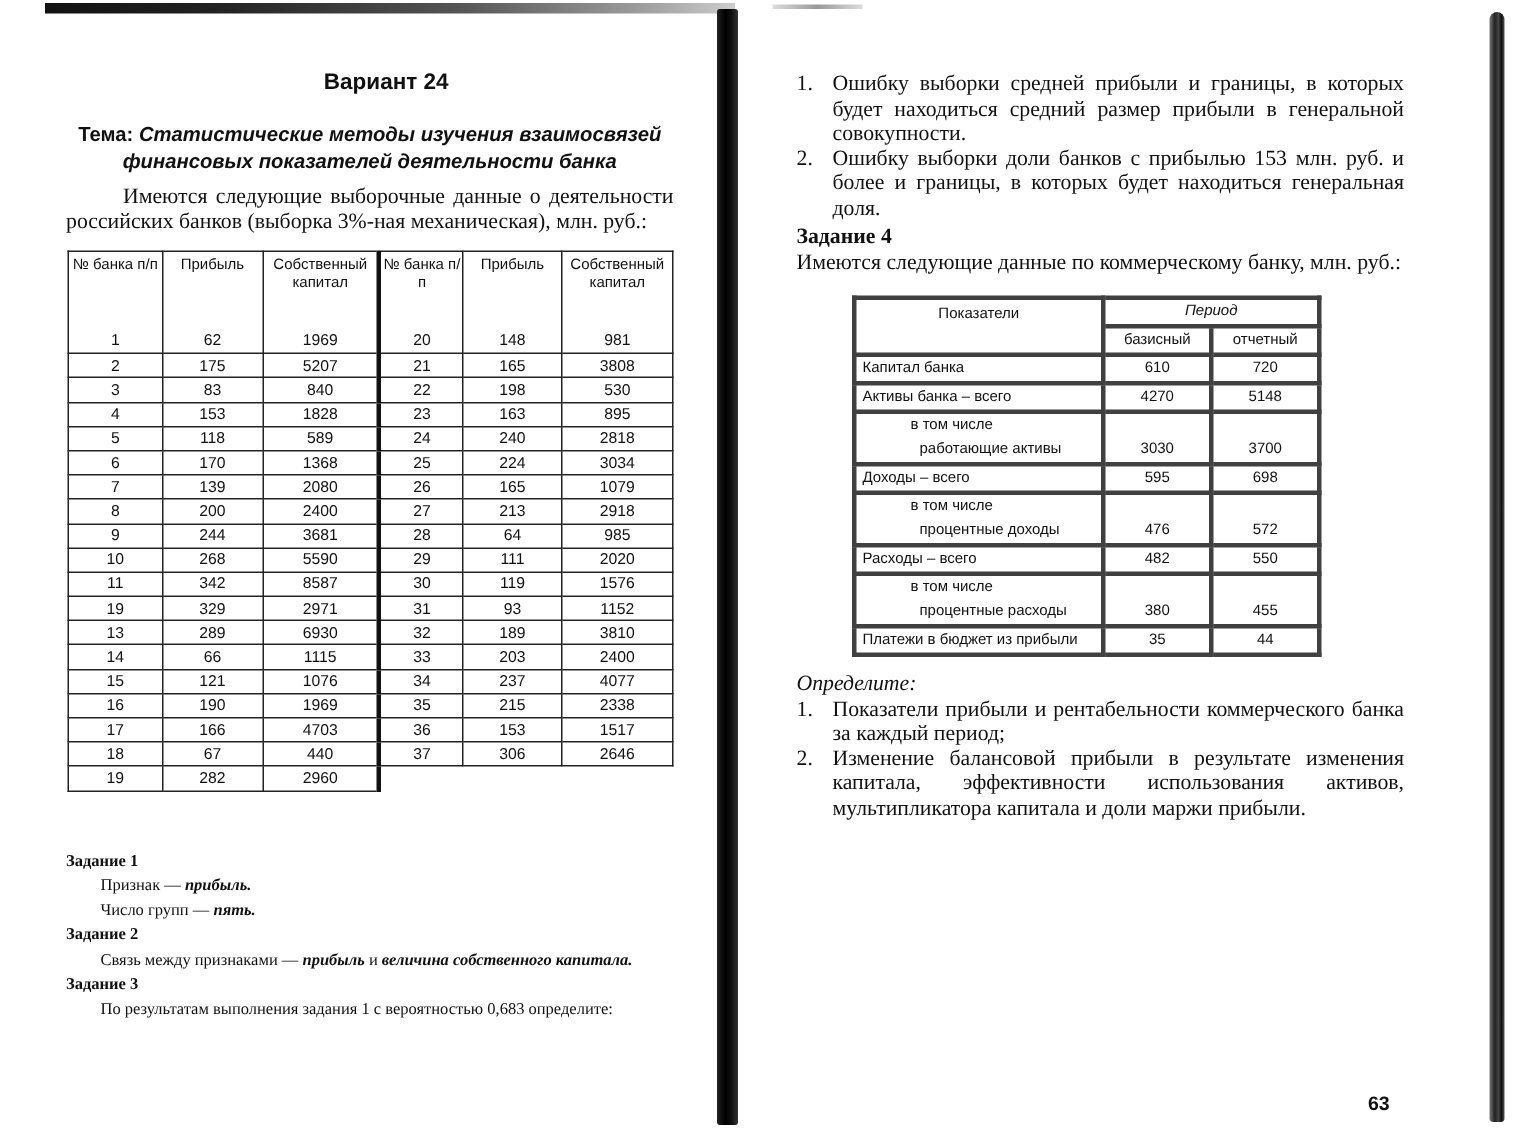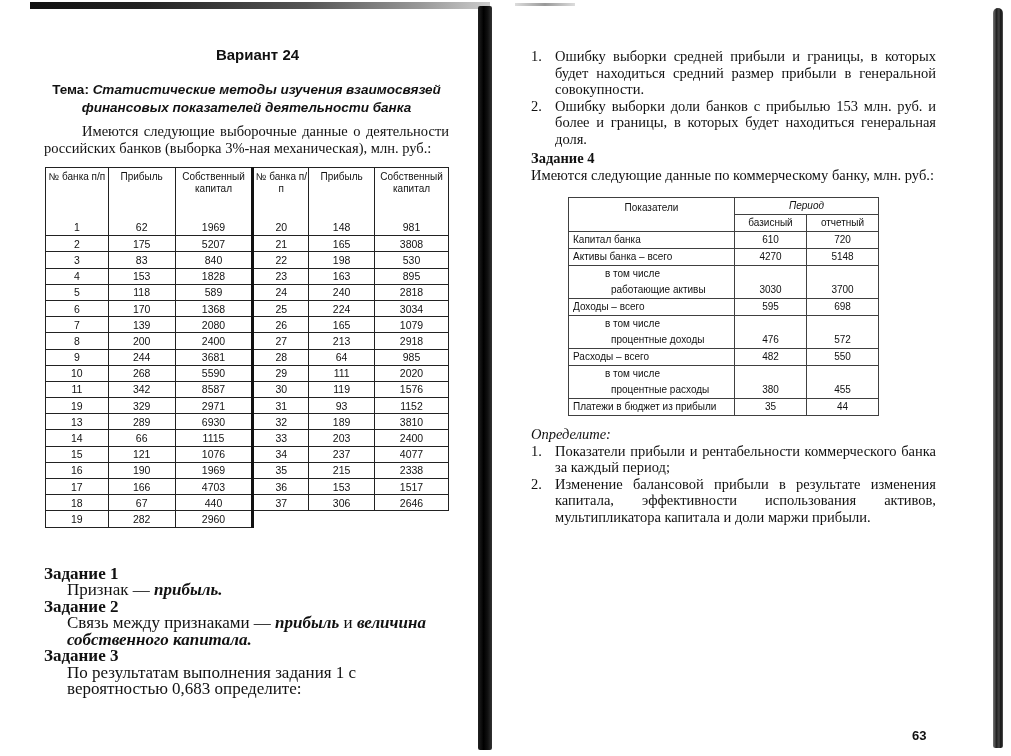--- a/index.html
+++ b/index.html
@@ -34,35 +34,35 @@
     table.banks .c2 { width: 67px; }
     table.banks .c3 { width: 78px; }
     table.banks .c4 { width: 56px; }
     table.banks .c5 { width: 66px; }
     table.banks .c6 { width: 74px; }
     table.banks .sep { border-right: 3px solid #111; }
     table.banks tr.first td { border-top: none; }
     table.banks tr.hdr th { border-bottom: none; }
     table.banks td.empty { border: none; }
 
-    .tasks { margin-top: 38px; font-size: 17px; line-height: 16.5px; }
+    .tasks { margin-top: 38px; font-size: 11px; line-height: 16.5px; }
     .task-title { font-weight: bold; }
     .task-line { padding-left: 23px; }
     .bi { font-weight: bold; font-style: italic; }
 
     
     .right-page { position: absolute; left: 531px; top: 48px; width: 405px; font-size: 14.5px; line-height: 16.5px; }
     .list-item { display: flex; }
     .list-num { width: 24px; flex: none; }
     .list-text { flex: 1; text-align: justify; }
     .sub-title { font-weight: bold; margin-top: 3px; }
 
     table.bank4 { border-collapse: collapse; margin-top: 14px; margin-left: 37px;
       font-family: "Liberation Sans", sans-serif; font-size: 10px; }
-    table.bank4 td, table.bank4 th { border: 1px solid #404040; padding: 0 4px; font-weight: normal; line-height: 16px; }
+    table.bank4 td, table.bank4 th { border: 3px solid #404040; padding: 0 4px; font-weight: normal; line-height: 16px; }
     table.bank4 .h-ind { width: 166px; text-align: center; vertical-align: top; padding-top: 2px; }
     table.bank4 .h-per { text-align: center; font-style: italic; }
     table.bank4 .h-sub { width: 72px; text-align: center; }
     table.bank4 .h-sub2 { width: 72px; text-align: center; }
     table.bank4 td.num { text-align: center; vertical-align: bottom; }
     table.bank4 .ind1 { padding-left: 32px; }
     table.bank4 .ind2 { padding-left: 38px; }
 
     .determine { margin-top: 10px; }
     .determine .lbl { font-style: italic; }
@@ -251,20 +251,23 @@
           <td class="empty"></td>
         </tr>
       </tbody>
   </table>
 
   <div class="tasks">
     <div class="task-title">Задание 1</div>
     <div class="task-line">
       <span>Признак — </span><span class="bi">прибыль.</span>
     </div>
+    <div class="task-line">
+      <span>Число групп — </span><span class="bi">пять.</span>
+    </div>
     <div class="task-title">Задание 2</div>
     <div class="task-line">
       <span>Связь между признаками — </span><span class="bi">прибыль</span><span> и </span><span class="bi">величина собственного капитала.</span>
     </div>
     <div class="task-title">Задание 3</div>
     <div class="task-line">По результатам выполнения задания 1 с вероятностью 0,683 определите:</div>
   </div>
 </div>
 
 <div class="right-page">

